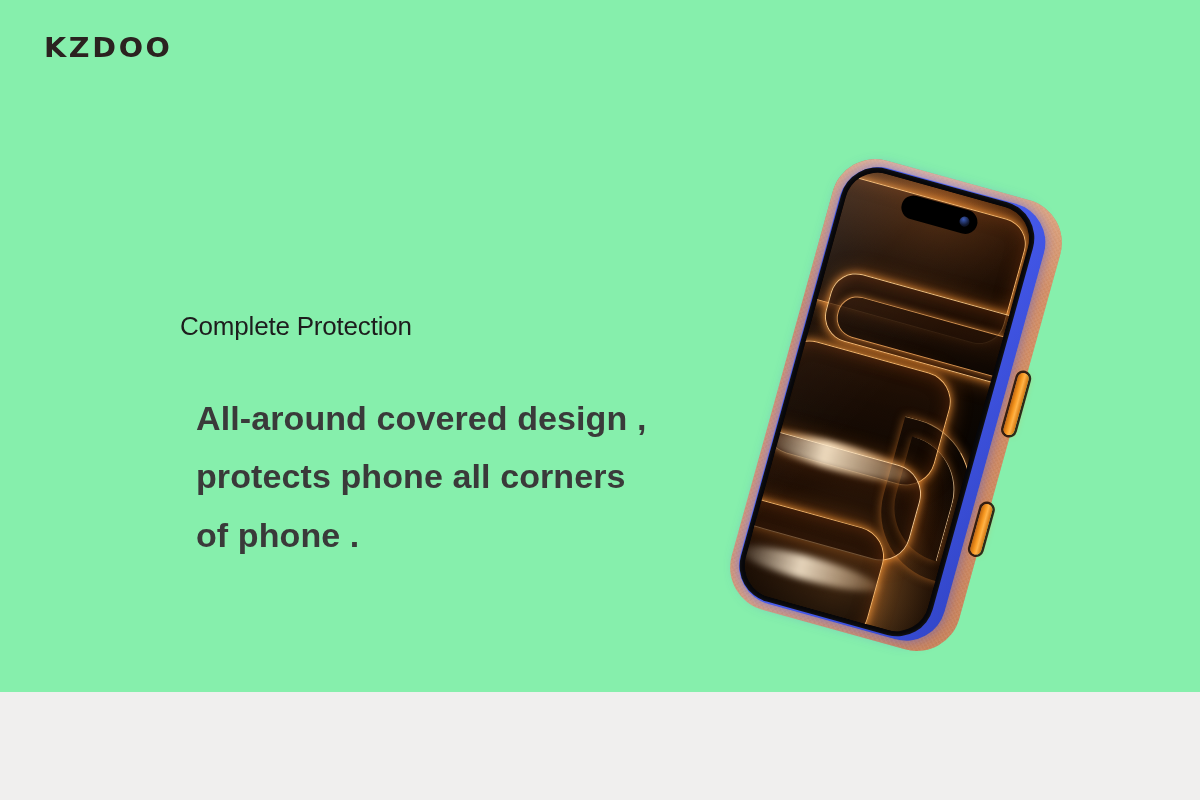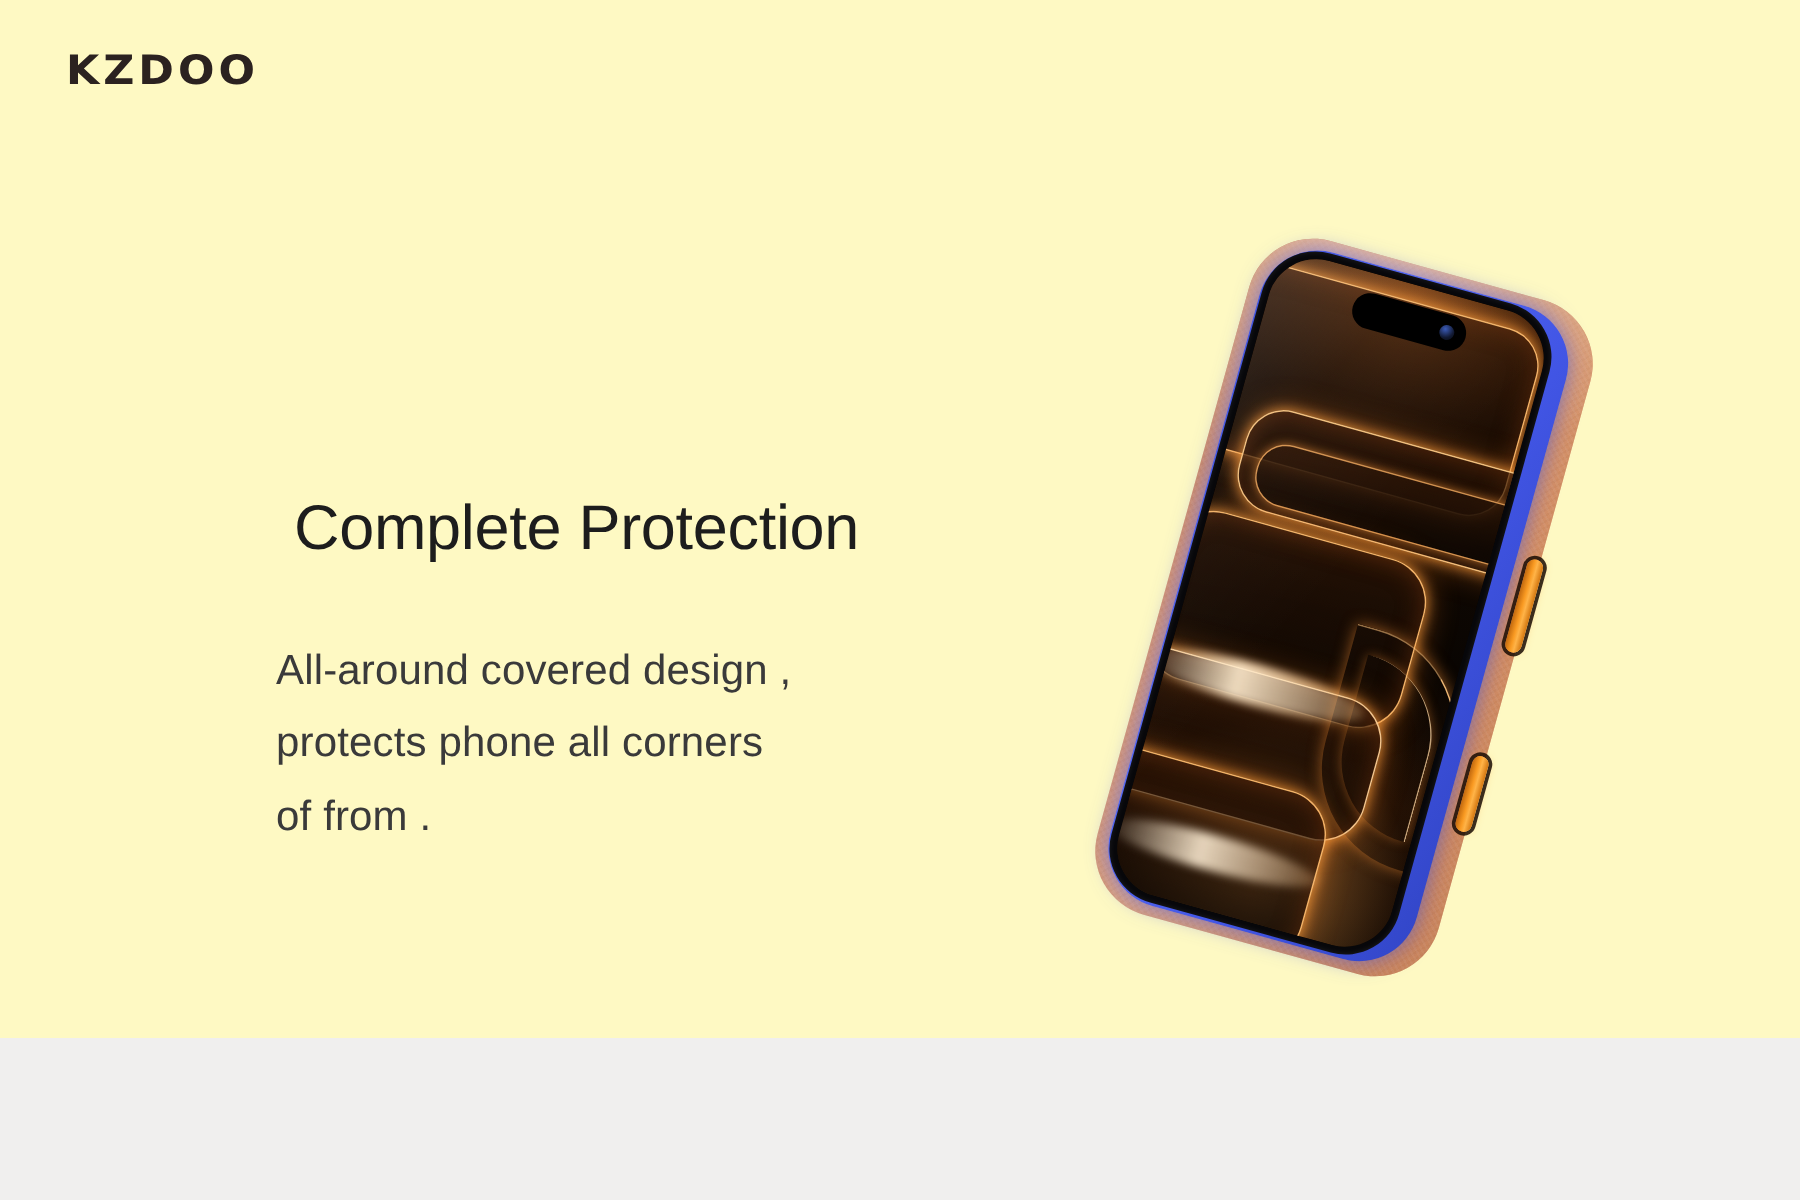--- a/index.html
+++ b/index.html
@@ -12,21 +12,21 @@
     overflow: hidden;
     background: #f0efee;
     font-family: "Liberation Sans", sans-serif;
     -webkit-font-smoothing: antialiased;
   }
 
   .stage {
     position: relative;
     width: 1200px;
     height: 692px;
-    background: #fef9c3;
+    background: #86efac;
   }
 
   
   .brand {
     position: absolute;
     left: 44px;
     top: 34px;
     font-family: "DejaVu Sans", sans-serif;
     font-size: 27px;
     font-weight: 700;
@@ -39,33 +39,33 @@
   }
 
   
   .copy {
     position: absolute;
     left: 180px;
     top: 312px;
     width: 470px;
   }
   .headline {
-    font-size: 42px;
+    font-size: 26px;
     font-weight: 400;
     color: #1d1d1d;
     letter-spacing: -0.2px;
     line-height: 1.15;
+    margin: 0;
+    white-space: nowrap;
+  }
+  .subcopy {
     margin: 16px;
-    white-space: nowrap;
-  }
-  .subcopy {
-    margin: 4px;
     padding-top: 31px;
-    font-size: 28px;
-    font-weight: 400;
+    font-size: 34px;
+    font-weight: 700;
     color: #3a3a3a;
     line-height: 1.72;
     letter-spacing: 0.1px;
   }
   .subcopy .line { display: block; white-space: nowrap; }
 
   
   .product {
     position: absolute;
     left: 700px;
@@ -264,21 +264,21 @@
 
 <div class="stage">
 
   <div class="brand">KZDOO</div>
 
   <div class="copy">
     <h1 class="headline">Complete Protection</h1>
     <p class="subcopy">
       <span class="line">All-around covered design ,</span>
       <span class="line">protects phone all corners</span>
-      <span class="line">of from .</span>
+      <span class="line">of phone .</span>
     </p>
   </div>
 
   <div class="product">
     <div class="phone-rot">
 
       <div class="case-shell">
         <div class="case-texture"></div>
         <div class="case-toplight"></div>
       </div>

